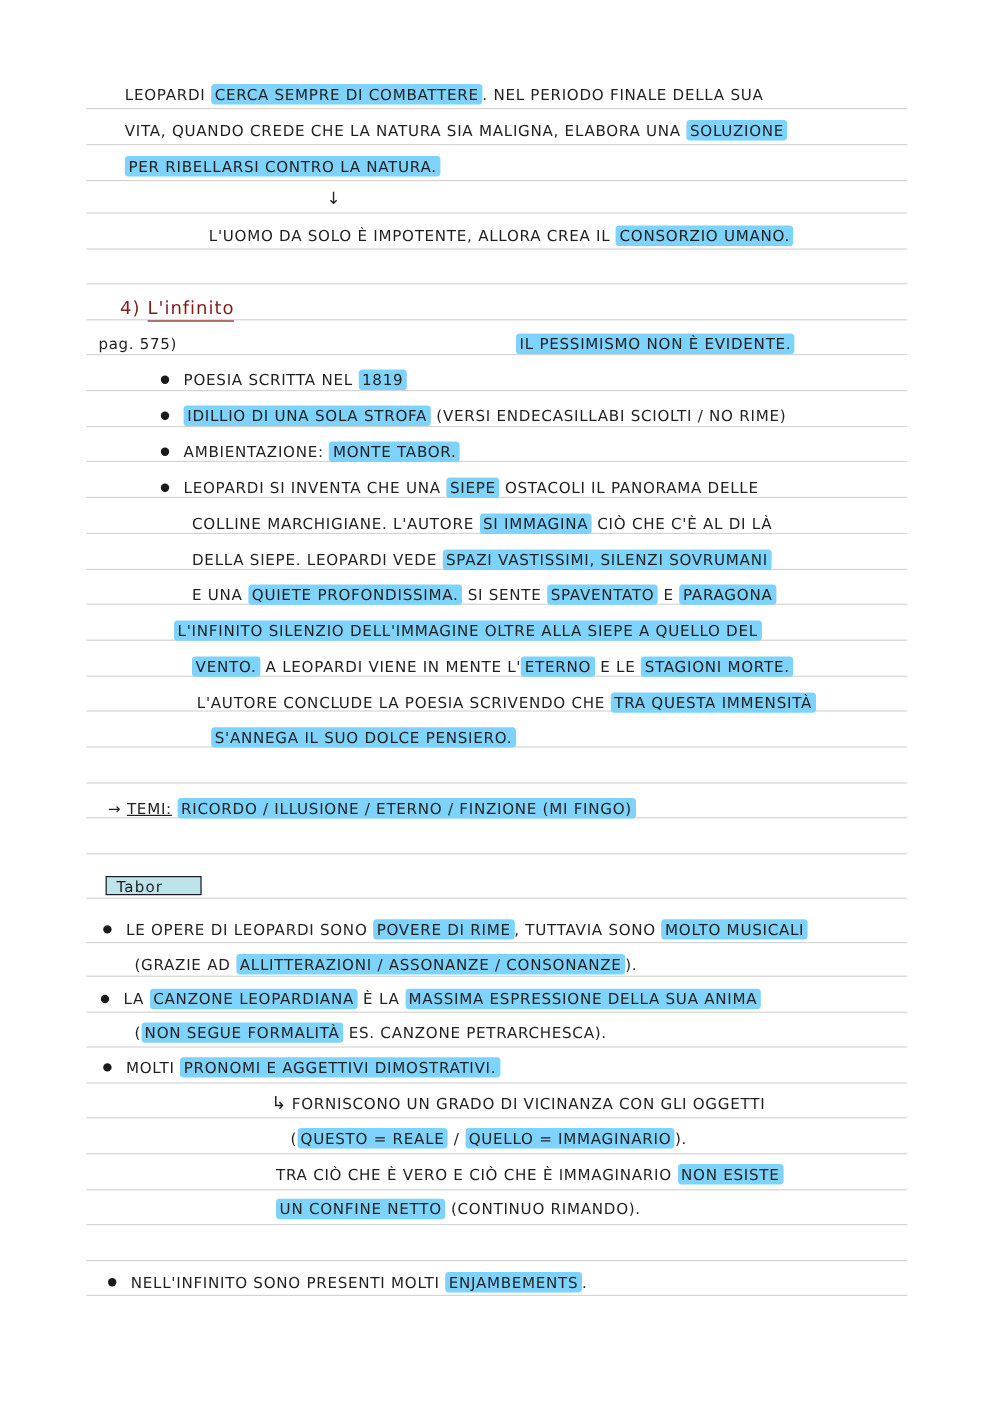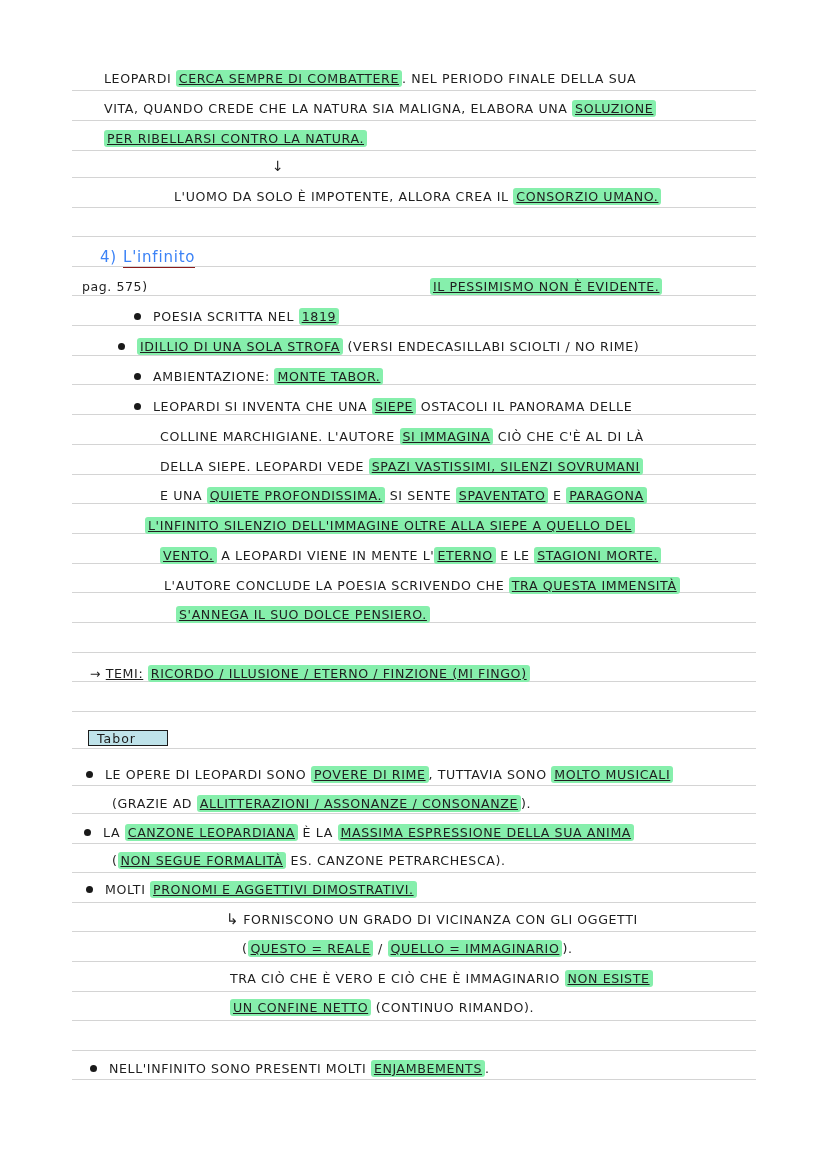--- a/index.html
+++ b/index.html
@@ -9,29 +9,29 @@
   }
   .rule {
     position: absolute; left: 72px; width: 684px; height: 1px; background: #d4d4d4;
   }
   .line {
     position: absolute; white-space: nowrap;
     font-size: 12.6px; letter-spacing: 0.6px; color: #1f1f1f;
     text-transform: uppercase; line-height: 18px;
   }
   .hl {
-    background: #86efac; padding: 1px 3px; border-radius: 3px;
-    box-decoration-break: clone; text-decoration: underline; -webkit-box-decoration-break: clone;
+    background: #7dd3fc; padding: 1px 3px; border-radius: 3px;
+    box-decoration-break: clone; -webkit-box-decoration-break: clone;
   }
   .bullet {
     display: inline-block; width: 7px; height: 7px; border-radius: 50%;
     background: #1a1a1a; margin-right: 12px; vertical-align: middle; position: relative; top: -1px;
   }
   .heading {
-    position: absolute; left: 100px; top: 248px; font-size: 15px; color: #3b82f6; letter-spacing: 0.8px;
+    position: absolute; left: 100px; top: 248px; font-size: 15px; color: #7f1d1d; letter-spacing: 0.8px;
   }
   .heading .title { border-bottom: 1.5px solid #8b1b1b; padding-bottom: 1px; margin-left: 6px; }
   .arrow-down { position: absolute; left: 272px; top: 158px; font-size: 14px; color: #222; }
   .stile-box {
     position: absolute; left: 88px; top: 730px; width: 80px; height: 16px;
     background: #bfe3ea; border: 1.5px solid #1c1c1c;
     font-size: 12.5px; letter-spacing: 1px; line-height: 16px; padding-left: 8px; box-sizing: border-box;
     color: #1c1c1c;
   }
   .temi-label { text-decoration: underline; }
@@ -95,21 +95,21 @@
   <span>4)</span><span class="title">L'infinito</span>
 </div>
 <div class="line" style="left:82px; top:278px; text-transform:none; font-size:12.5px">pag. 575)</div>
 <div class="line" style="left:430px; top:278px">
   <span class="hl">Il pessimismo non è evidente.</span>
 </div>
 
 <div class="line" style="left:134px; top:308px">
   <span class="bullet"></span><span>Poesia scritta nel </span><span class="hl">1819</span>
 </div>
-<div class="line" style="left:118px; top:338px">
+<div class="line" style="left:134px; top:338px">
   <span class="bullet"></span><span class="hl">Idillio di una sola strofa</span><span> (versi endecasillabi sciolti / no rime)</span>
 </div>
 <div class="line" style="left:134px; top:368px">
   <span class="bullet"></span><span>Ambientazione: </span><span class="hl">Monte Tabor.</span>
 </div>
 
 <div class="line" style="left:134px; top:398px">
   <span class="bullet"></span><span>Leopardi si inventa che una </span><span class="hl">siepe</span><span> ostacoli il panorama delle</span>
 </div>
 <div class="line" style="left:160px; top:428px">

